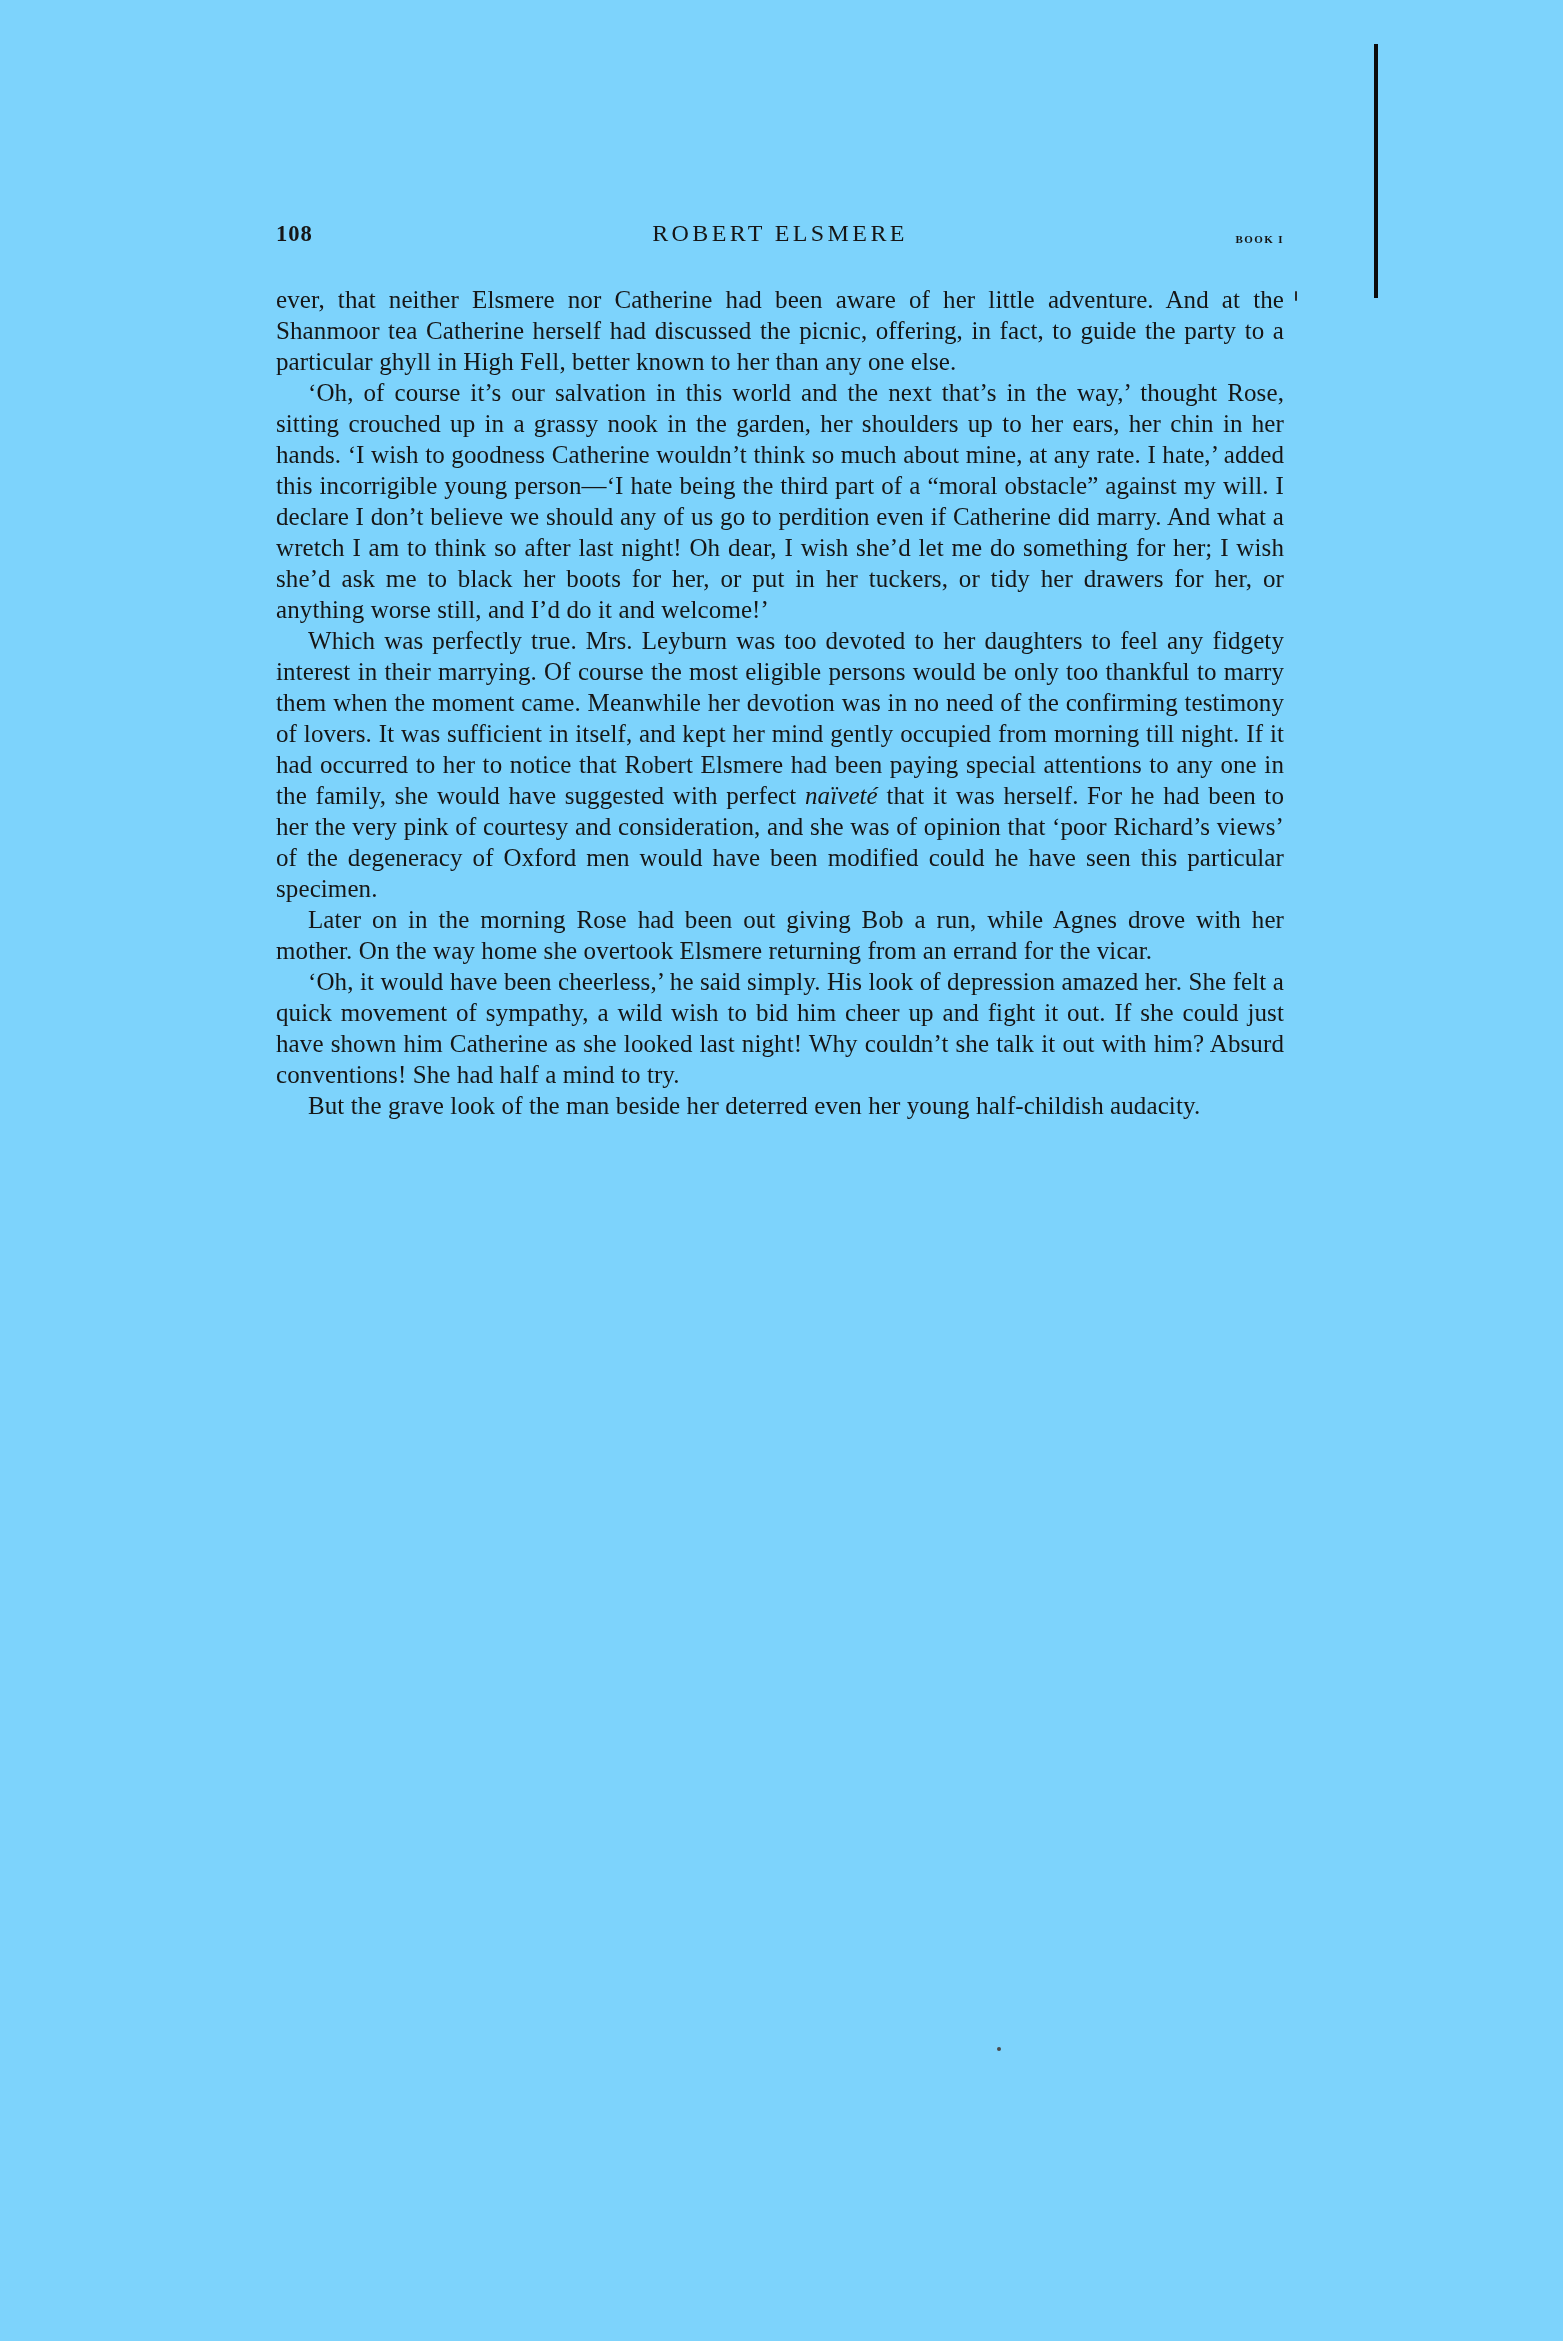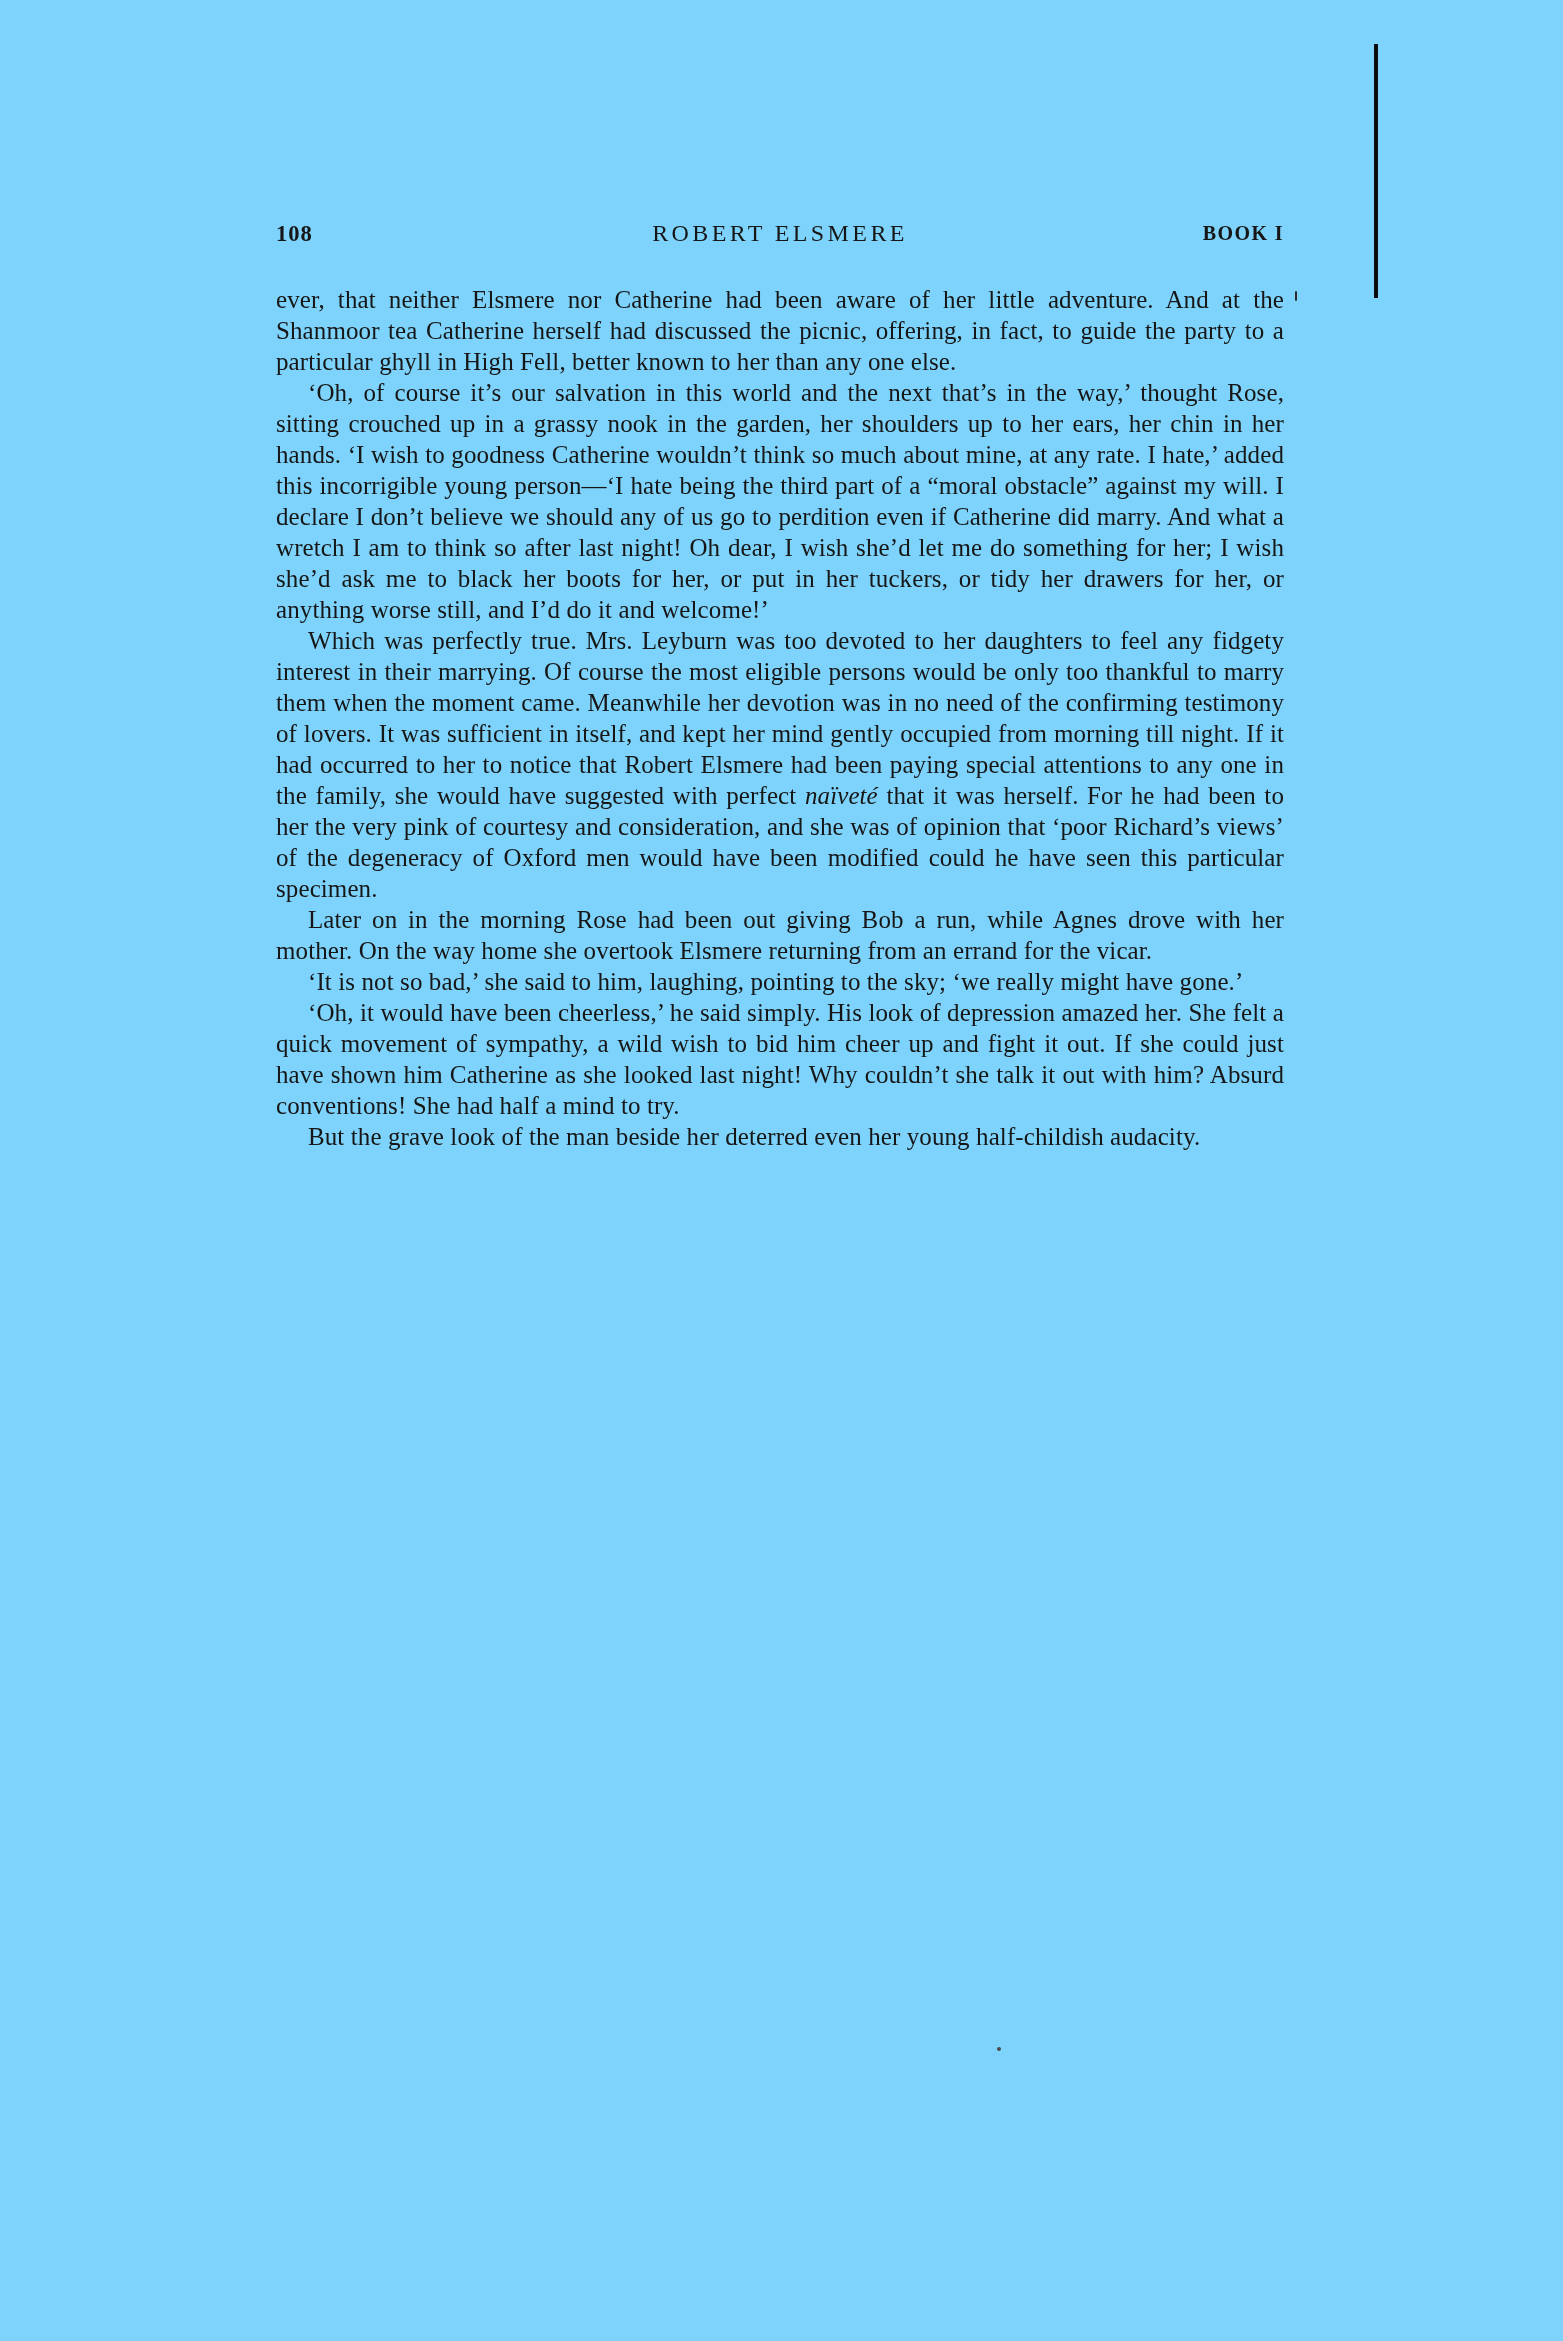--- a/index.html
+++ b/index.html
@@ -38,21 +38,21 @@
     bottom: 0;
     text-align: center;
     font-size: 24px;
     font-weight: normal;
     letter-spacing: 3.4px;
   }
   .book-label {
     position: absolute;
     right: 0;
     bottom: 1.9px;
-    font-size: 20px;
+    font-size: 11px;
     font-weight: bold;
     letter-spacing: 1.4px;
   }
   .page-body {
     position: absolute;
     top: 284px;
     left: 276px;
     width: 1008px;
     font-size: 25px;
     line-height: 31px;
@@ -106,21 +106,20 @@
     <span class="page-number">108</span>
     <span class="running-title">ROBERT ELSMERE</span>
     <span class="book-label">BOOK I</span>
   </div>
 
   <div class="page-body">
       <p class="para no-indent"><span>ever, that neither Elsmere nor Catherine had been aware of her little adventure.  And at the Shanmoor tea Catherine herself had discussed the picnic, offering, in fact, to guide the party to a particular ghyll in High Fell, better known to her than any one else.</span></p>
       <p class="para"><span>‘Oh, of course it’s our salvation in this world and the next that’s in the way,’ thought Rose, sitting crouched up in a grassy nook in the garden, her shoulders up to her ears, her chin in her hands.  ‘I wish to goodness Catherine wouldn’t think so much about mine, at any rate.  I hate,’ added this incorrigible young person—‘I hate being the third part of a “moral obstacle” against my will.  I declare I don’t believe we should any of us go to perdition even if Catherine did marry.  And what a wretch I am to think so after last night!  Oh dear, I wish she’d let me do something for her; I wish she’d ask me to black her boots for her, or put in her tuckers, or tidy her drawers for her, or anything worse still, and I’d do it and welcome!’</span></p>
       <p class="para"><span>Which was perfectly true.  Mrs. Leyburn was too devoted to her daughters to feel any fidgety interest in their marrying. Of course the most eligible persons would be only too thankful to marry them when the moment came.  Meanwhile her devotion was in no need of the confirming testimony of lovers.  It was sufficient in itself, and kept her mind gently occupied from morning till night.  If it had occurred to her to notice that Robert Elsmere had been paying special attentions to any one in the family, she would have suggested with perfect </span><span class="italic">naïveté</span><span> that it was herself.  For he had been to her the very pink of courtesy and consideration, and she was of opinion that ‘poor Richard’s views’ of the degeneracy of Oxford men would have been modified could he have seen this particular specimen.</span></p>
       <p class="para"><span>Later on in the morning Rose had been out giving Bob a run, while Agnes drove with her mother.  On the way home she overtook Elsmere returning from an errand for the vicar.</span></p>
-      <p class="para"><span>‘It is not so bad,’ she said to him, laughing, pointing to the sky; ‘we really might have gone.’</span></p>
       <p class="para"><span>‘Oh, it would have been cheerless,’ he said simply.  His look of depression amazed her.  She felt a quick movement of sympathy, a wild wish to bid him cheer up and fight it out.  If she could just have shown him Catherine as she looked last night! Why couldn’t she talk it out with him?  Absurd conventions! She had half a mind to try.</span></p>
       <p class="para"><span>But the grave look of the man beside her deterred even her young half-childish audacity.</span></p>
     </div>
 
   <div class="scan-line"></div>
   <div class="scan-speck"></div>
   <div class="stray-dot"></div>
 
 </div>
 

